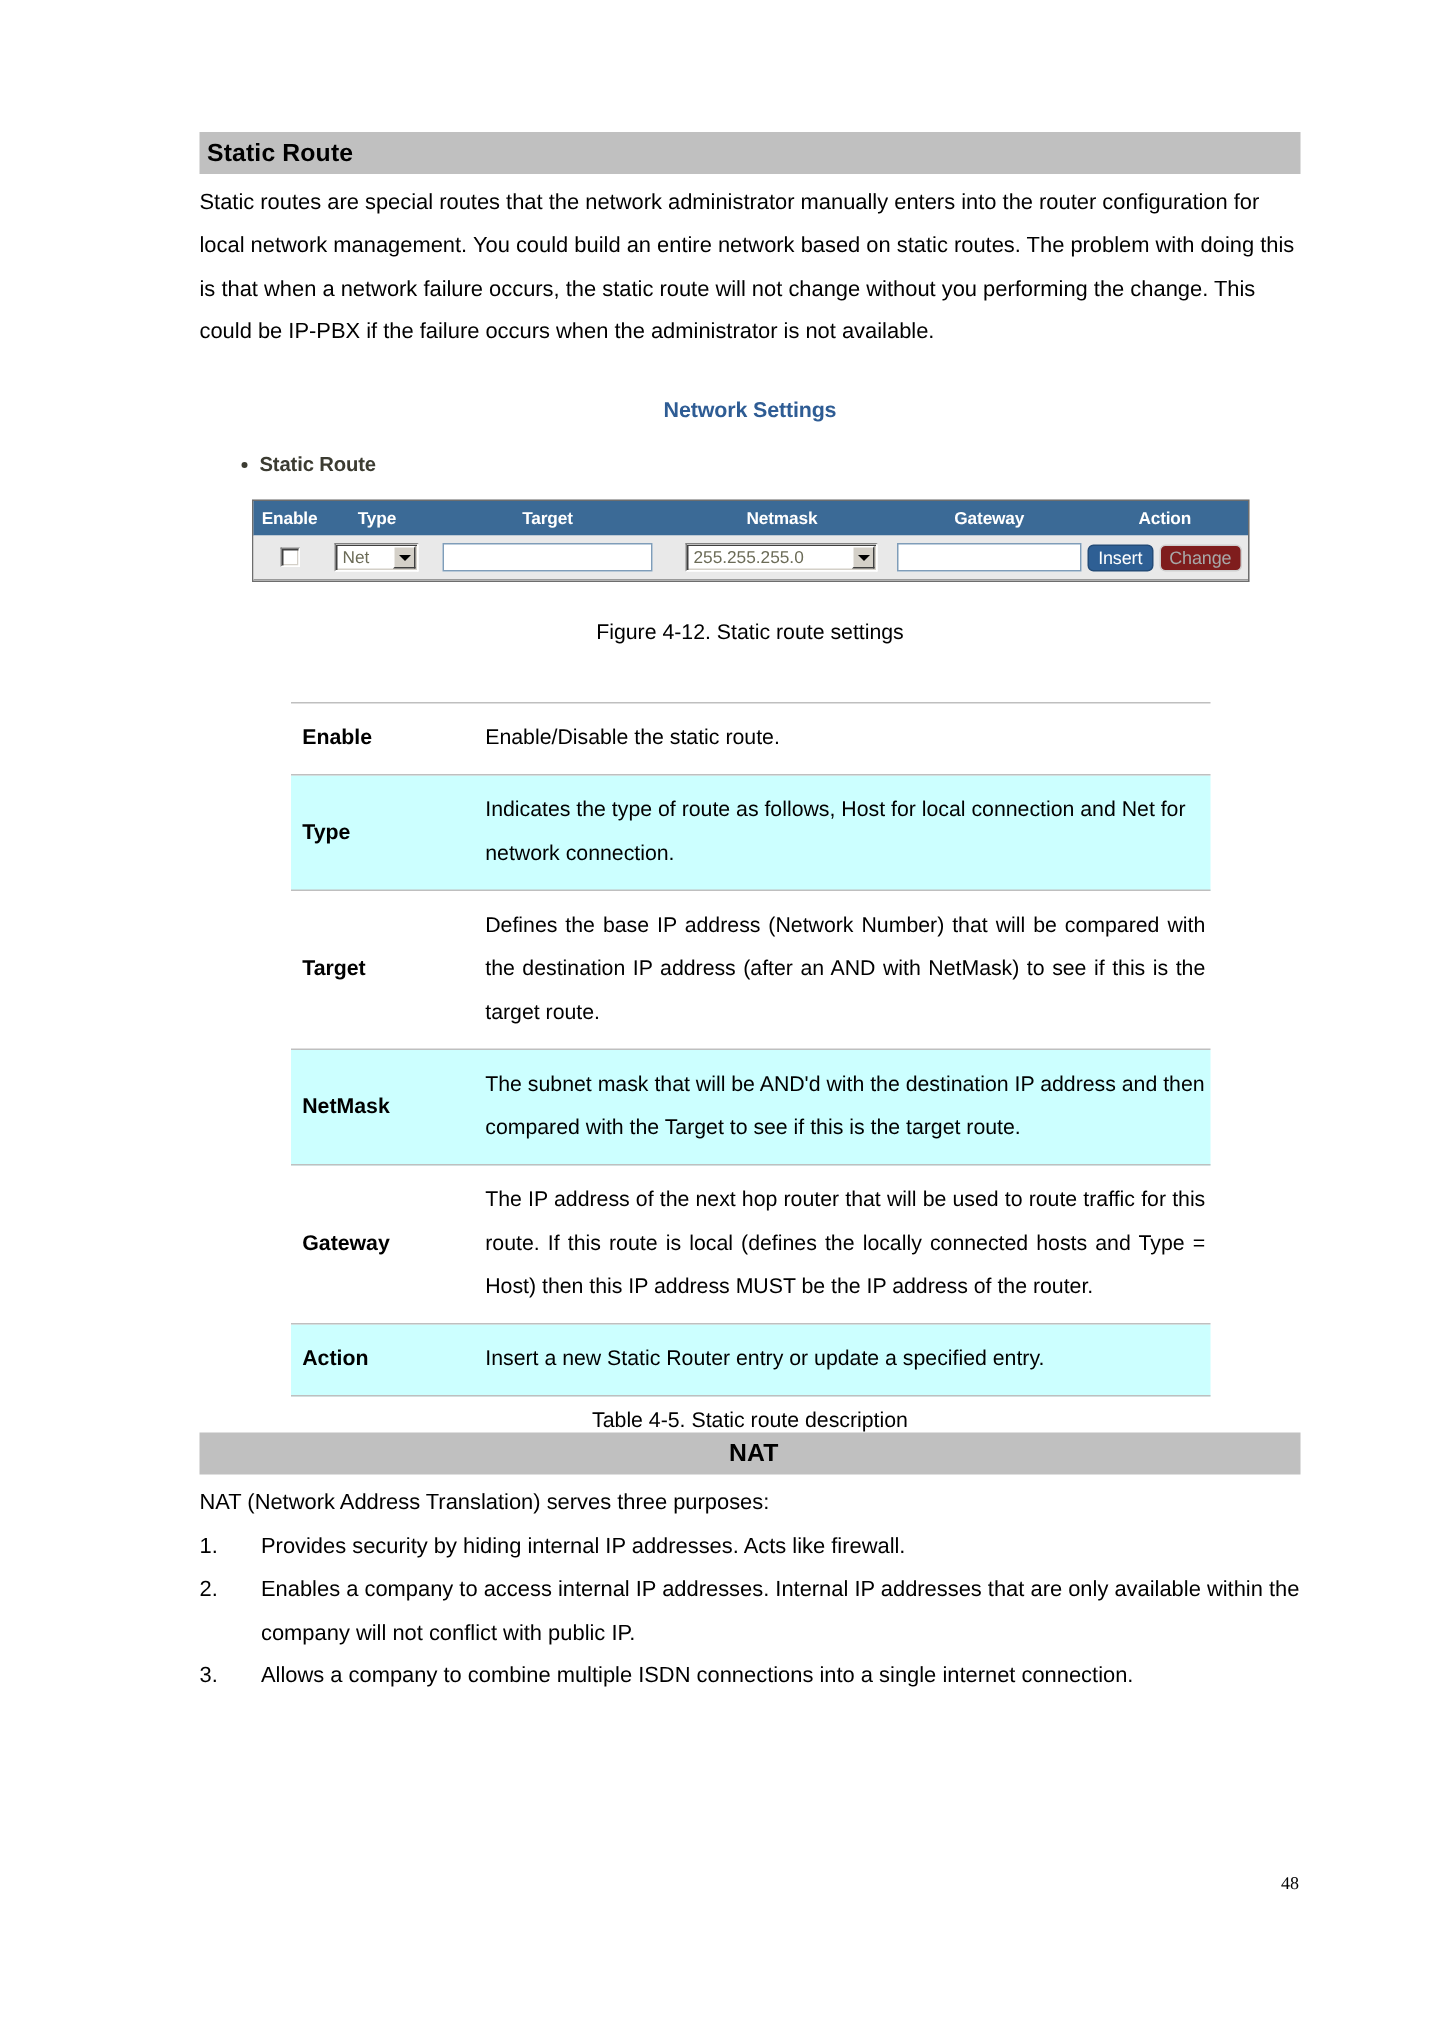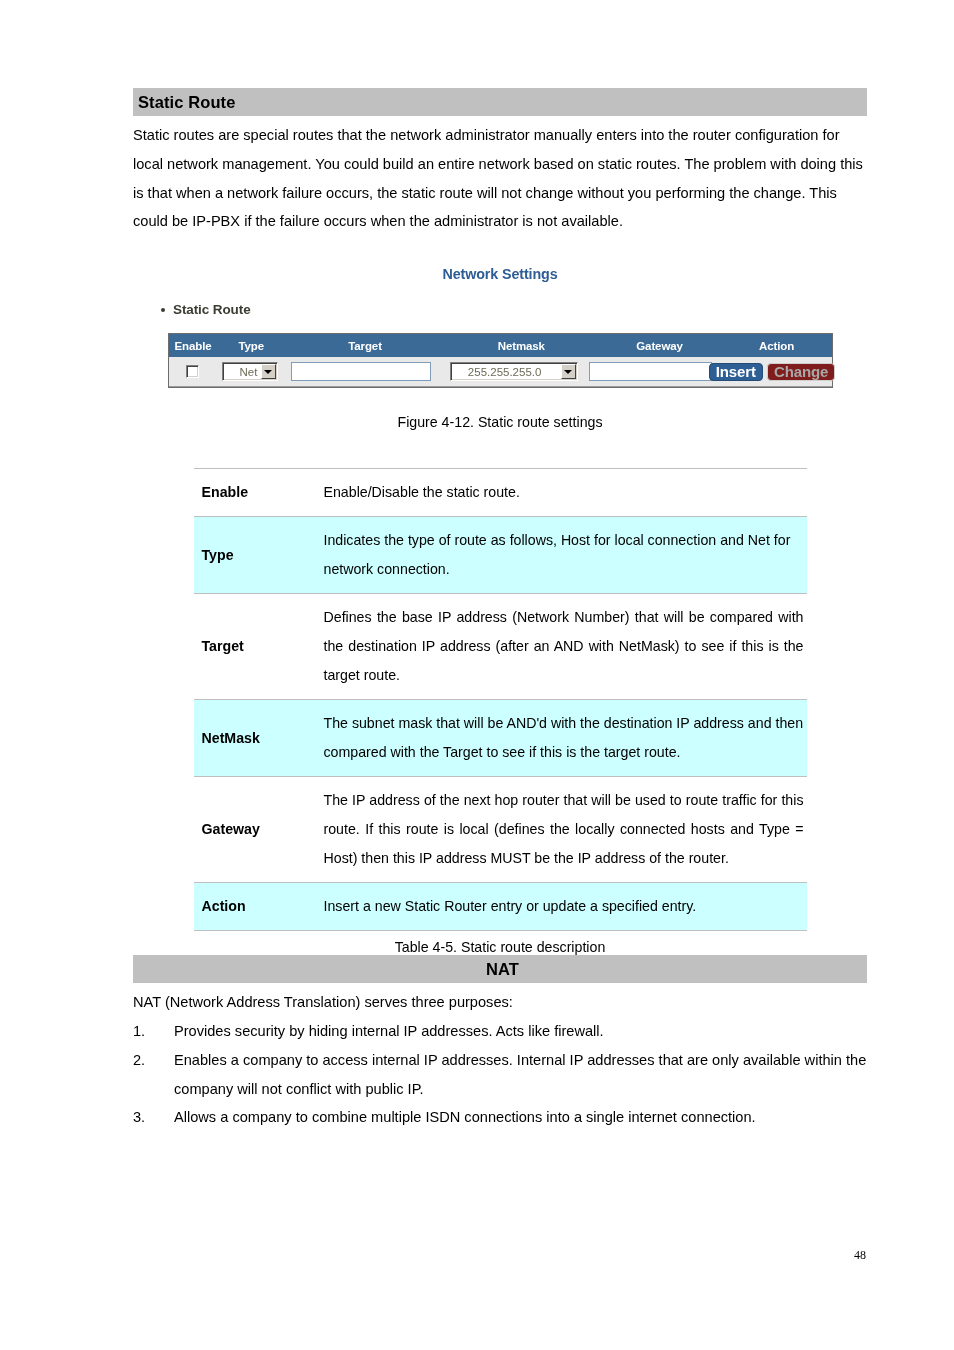--- a/index.html
+++ b/index.html
@@ -147,21 +147,21 @@
     background: #ffffff;
     border: 1px solid #808080;
     border-right-color: #ffffff;
     border-bottom-color: #ffffff;
     box-shadow: inset 1px 1px 0 #404040, inset -1px -1px 0 #d4d0c8;
     box-sizing: border-box;
     display: flex;
     align-items: center;
     font-size: 11.5px;
     color: #6b6b57;
-    padding-left: 17px;
+    padding-left: 4px;
     position: relative;
   }
   .winselect .sel-val {
     flex: 1 1 auto;
     white-space: nowrap;
     overflow: hidden;
   }
   .winselect .arrowbtn {
     width: 15px;
     height: 15px;
@@ -192,22 +192,22 @@
     border: 1px solid #7f9db9;
     box-sizing: border-box;
   }
   .in-target  { width: 140px; }
   .in-gateway { width: 123px; }
 
   
   .btn {
     height: 18px;
     border-radius: 4px;
-    font-size: 15px;
-    font-weight: bold;
+    font-size: 12px;
+    font-weight: normal;
     display: inline-flex;
     align-items: center;
     justify-content: center;
     padding: 0 6px;
     box-sizing: border-box;
     letter-spacing: -0.1px;
   }
   .btn-insert {
     background: #2e5f94;
     color: #ffffff;

